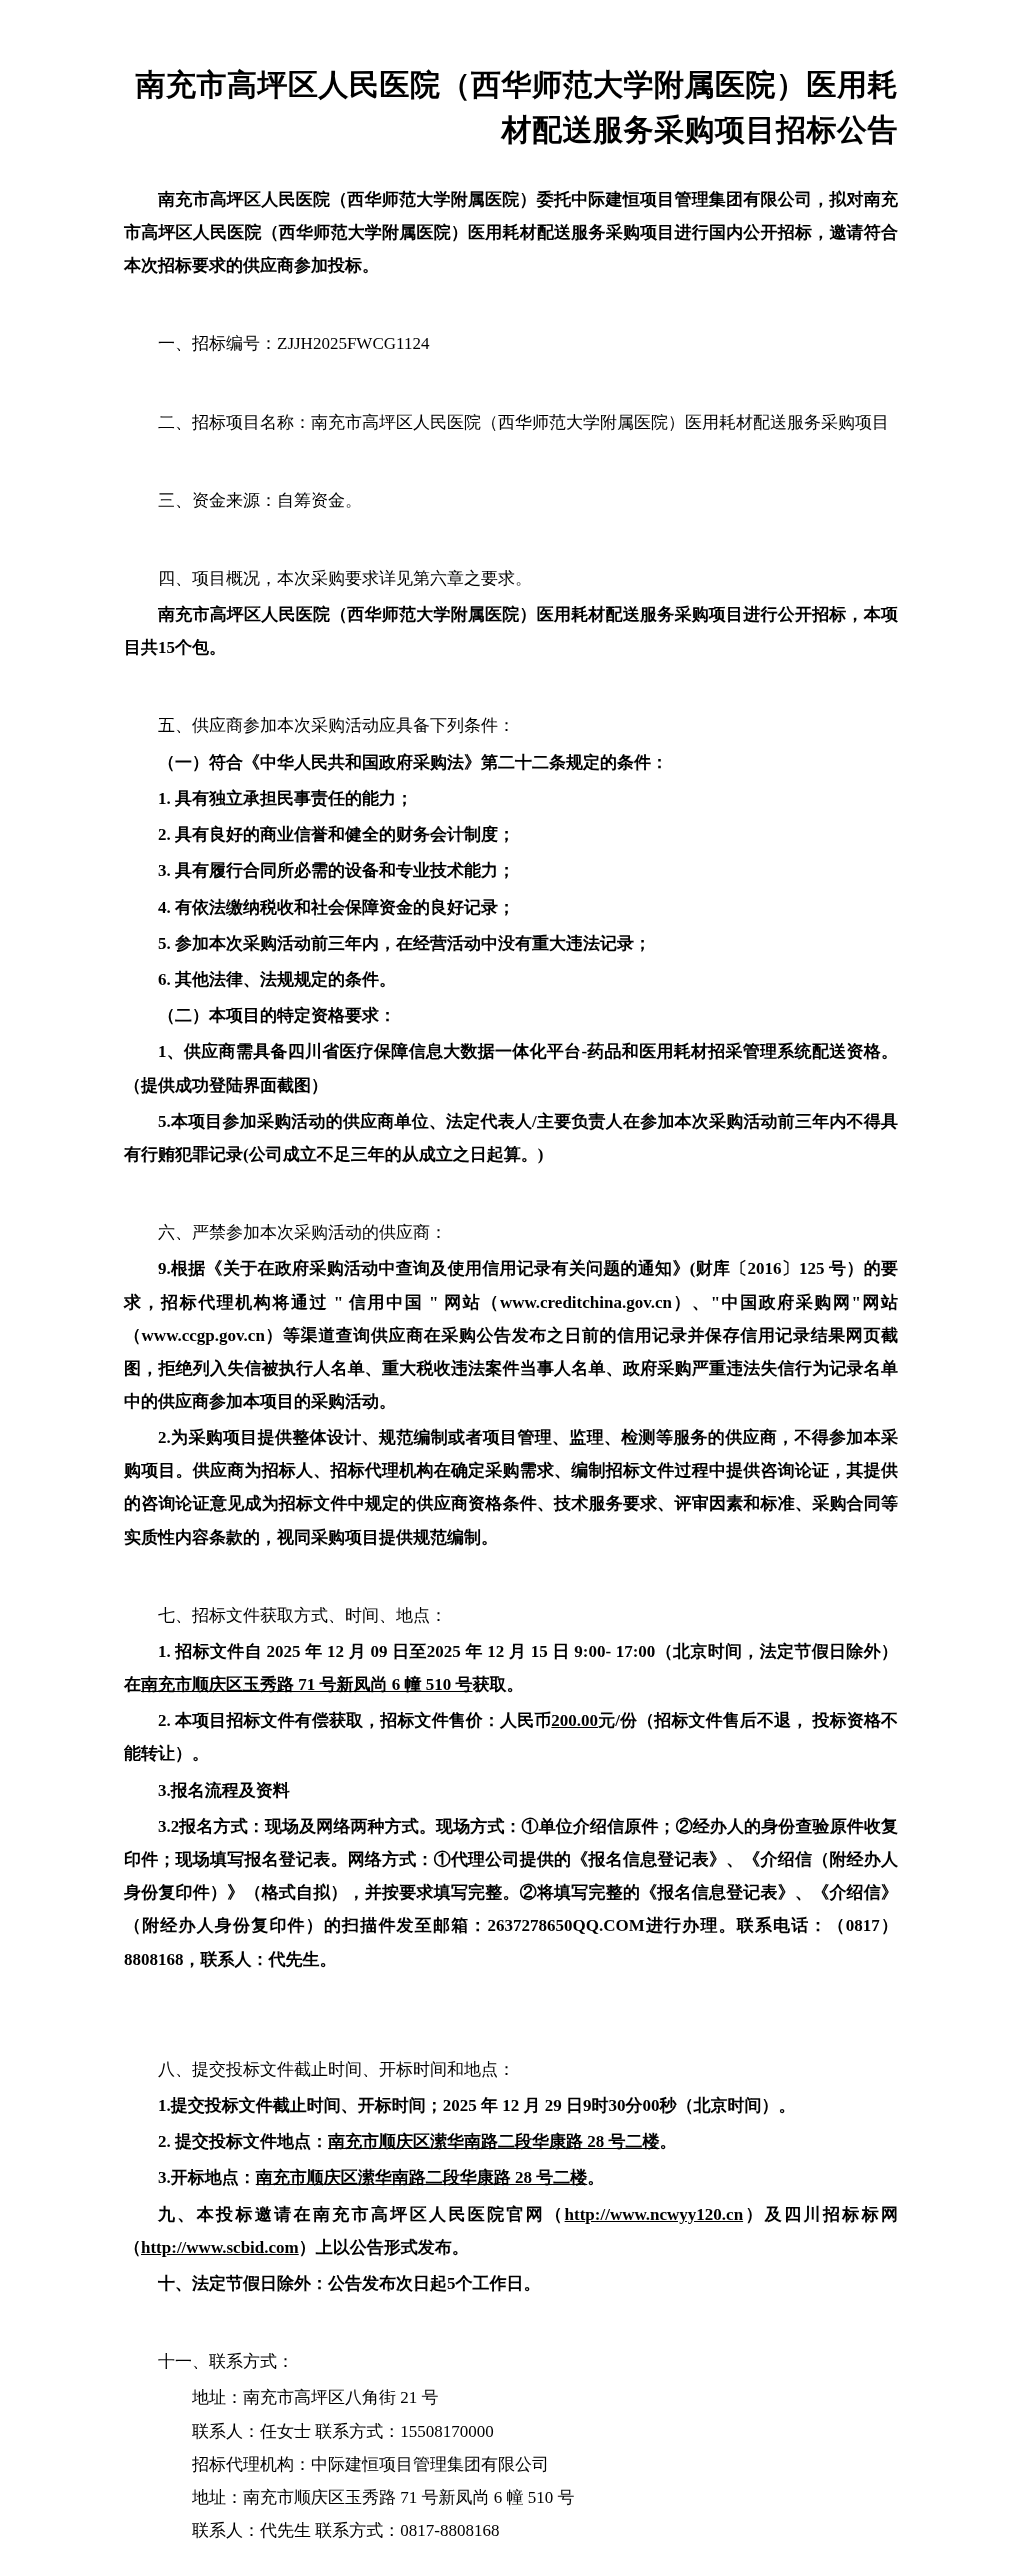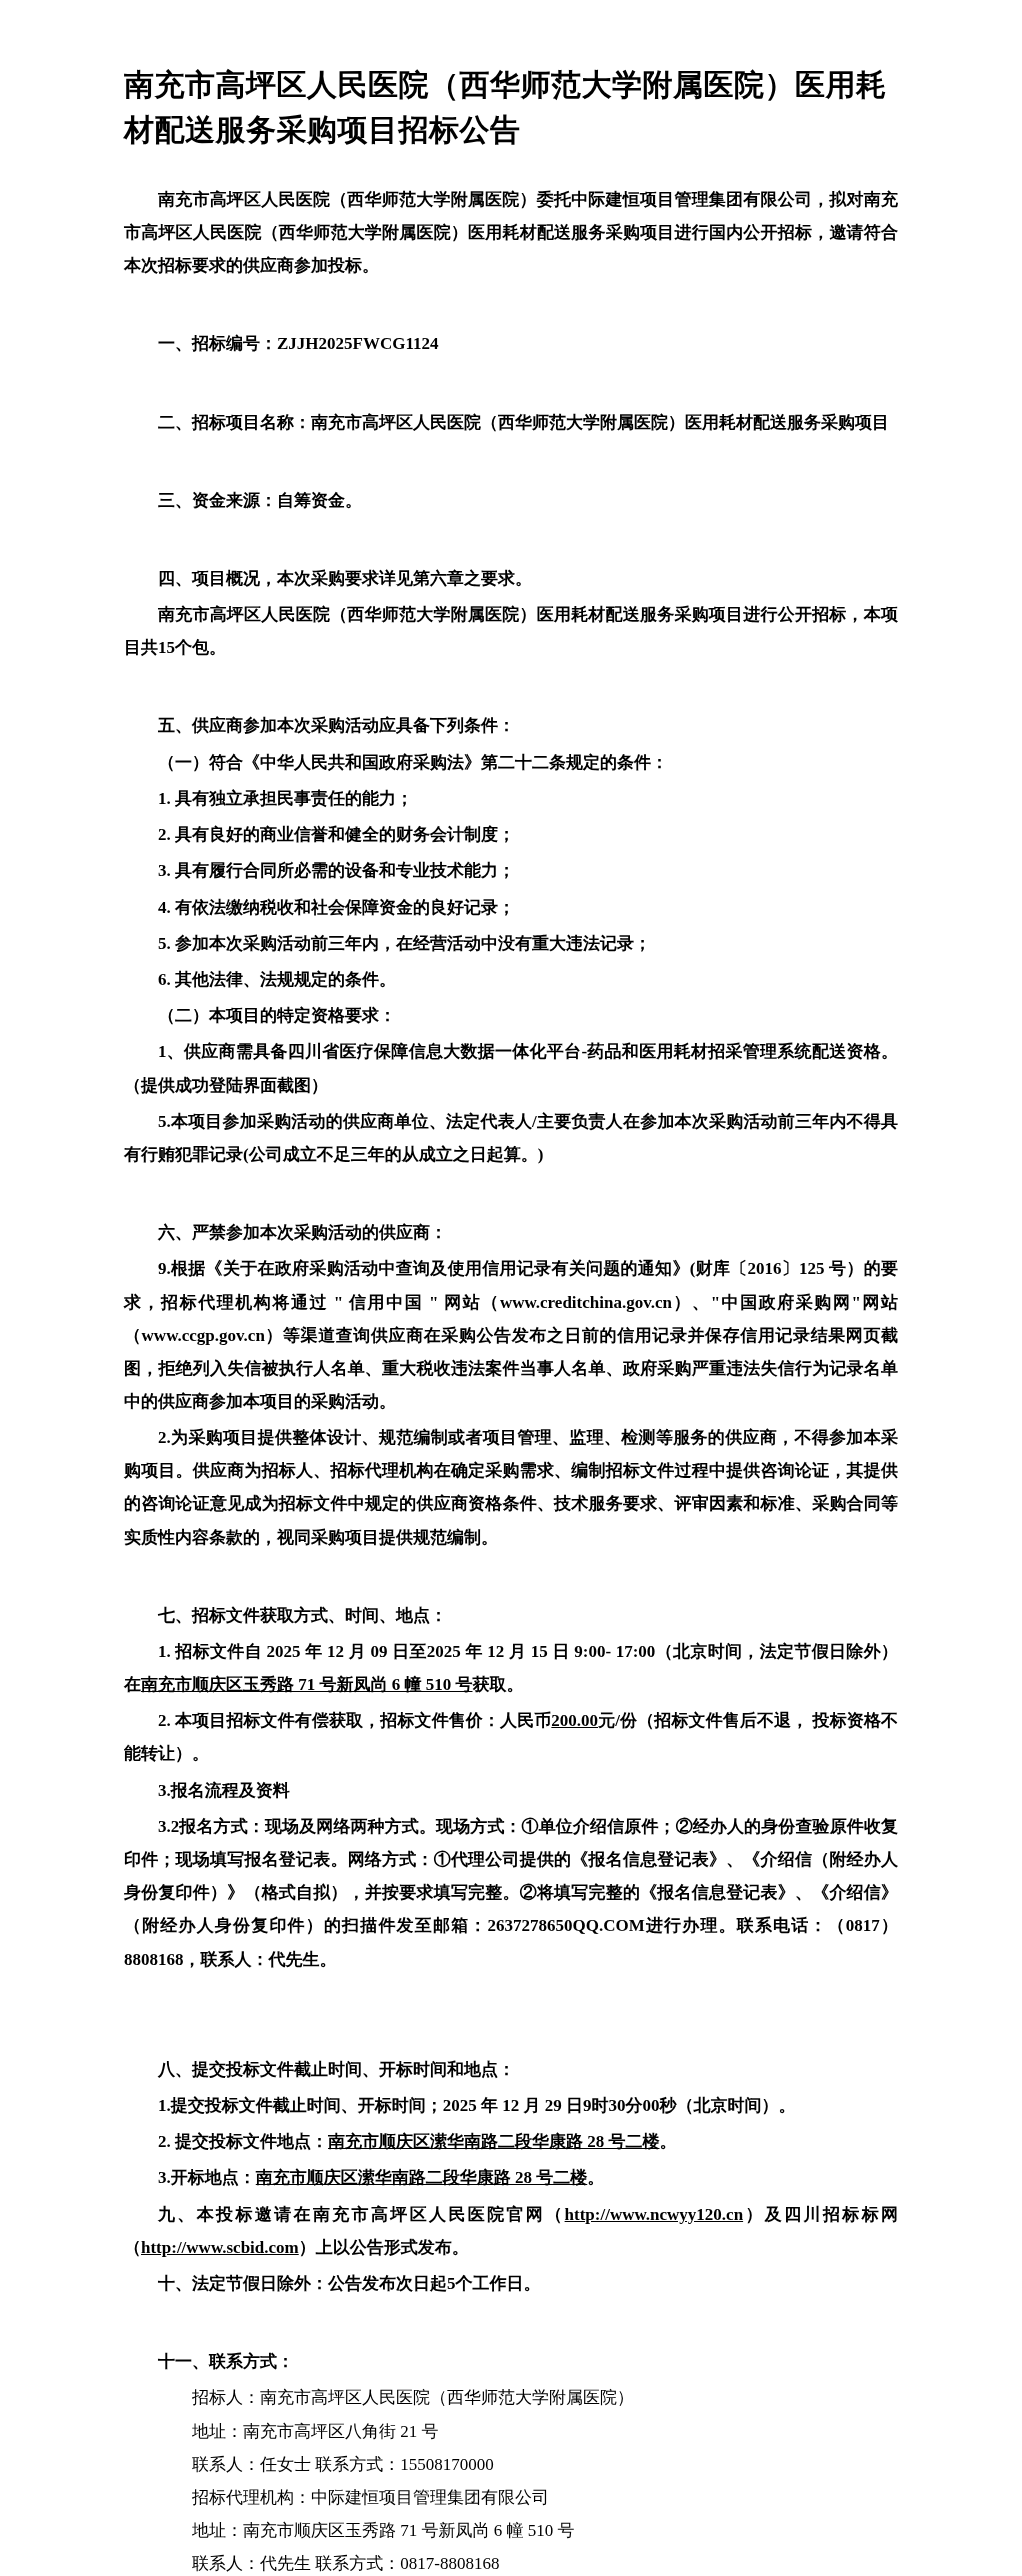--- a/index.html
+++ b/index.html
@@ -17,34 +17,34 @@
     margin: 0 auto;
     background: #ffffff;
     box-sizing: border-box;
     padding: 62px 124px 82px 124px;
   }
   .doc-title {
     font-family: "Liberation Serif", serif;
     font-size: 30px;
     font-weight: bold;
     line-height: 1.5;
-    text-align: left;
+    text-align: right;
     margin: 0 0 31px 0;
     letter-spacing: 0.5px;
   }
   .para {
     font-size: 17px;
     line-height: 1.95;
     text-indent: 34px;
     margin: 0 0 3.1px 0;
     text-align: justify;
     font-weight: bold;
   }
   .para.bold {
-    font-weight: bold;
+    font-weight: normal;
     margin-top: 45px;
   }
   .u {
     text-decoration: underline;
   }
   .spacer-lg { height: 29px; }
   .contact-line {
     font-size: 17px;
     line-height: 1.95;
     text-indent: 68px;
@@ -104,21 +104,20 @@
     <span>3.开标地点：</span><span class="u">南充市顺庆区潆华南路二段华康路 28 号二楼</span><span>。</span>
   </p>
 
   <p class="para">
     <span>九、本投标邀请在南充市高坪区人民医院官网（</span><span class="u">http://www.ncwyy120.cn</span><span>）及四川招标标网（</span><span class="u">http://www.scbid.com</span><span>）上以公告形式发布。</span>
   </p>
 
   <p class="para">十、法定节假日除外：公告发布次日起5个工作日。</p>
 
   <p class="para bold">十一、联系方式：</p>
-  <p class="contact-line">招标人：南充市高坪区人民医院（西华师范大学附属医院）</p>
   <p class="contact-line">地址：南充市高坪区八角街 21 号</p>
   <p class="contact-line">联系人：任女士     联系方式：15508170000</p>
   <p class="contact-line">招标代理机构：中际建恒项目管理集团有限公司</p>
   <p class="contact-line">地址：南充市顺庆区玉秀路 71 号新凤尚 6 幢 510 号</p>
   <p class="contact-line">联系人：代先生     联系方式：0817-8808168</p>
 
 </div>
 
 
 </body></html>

